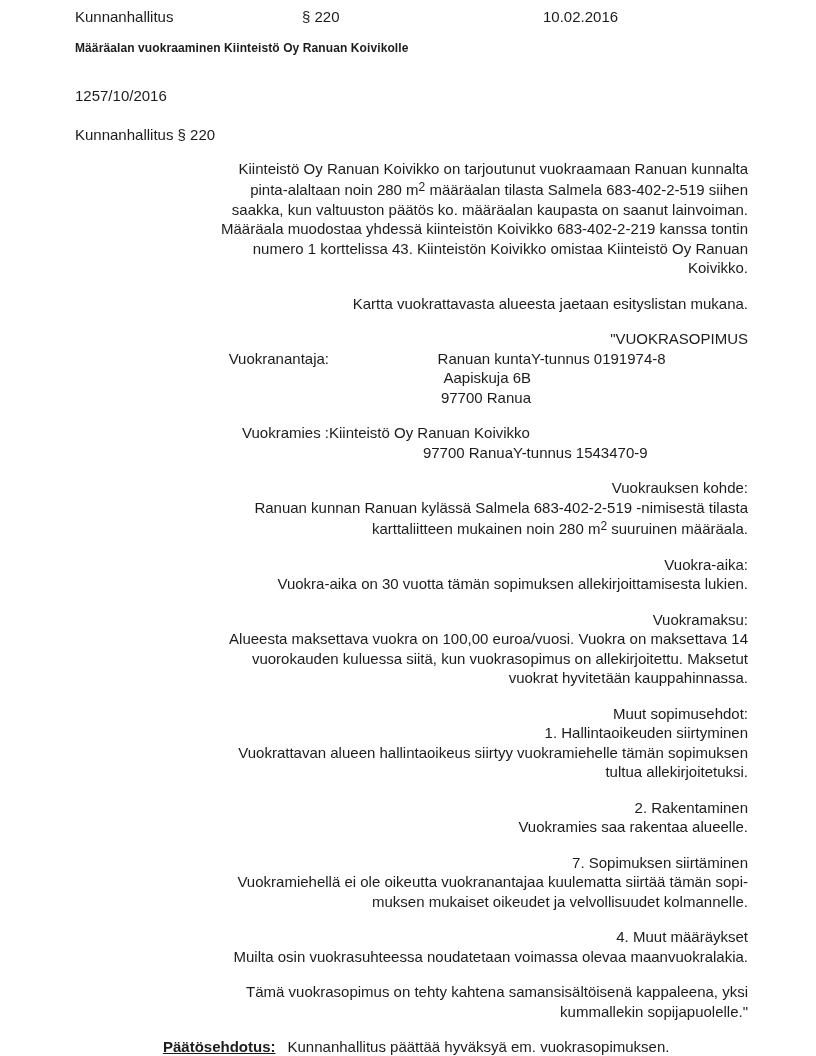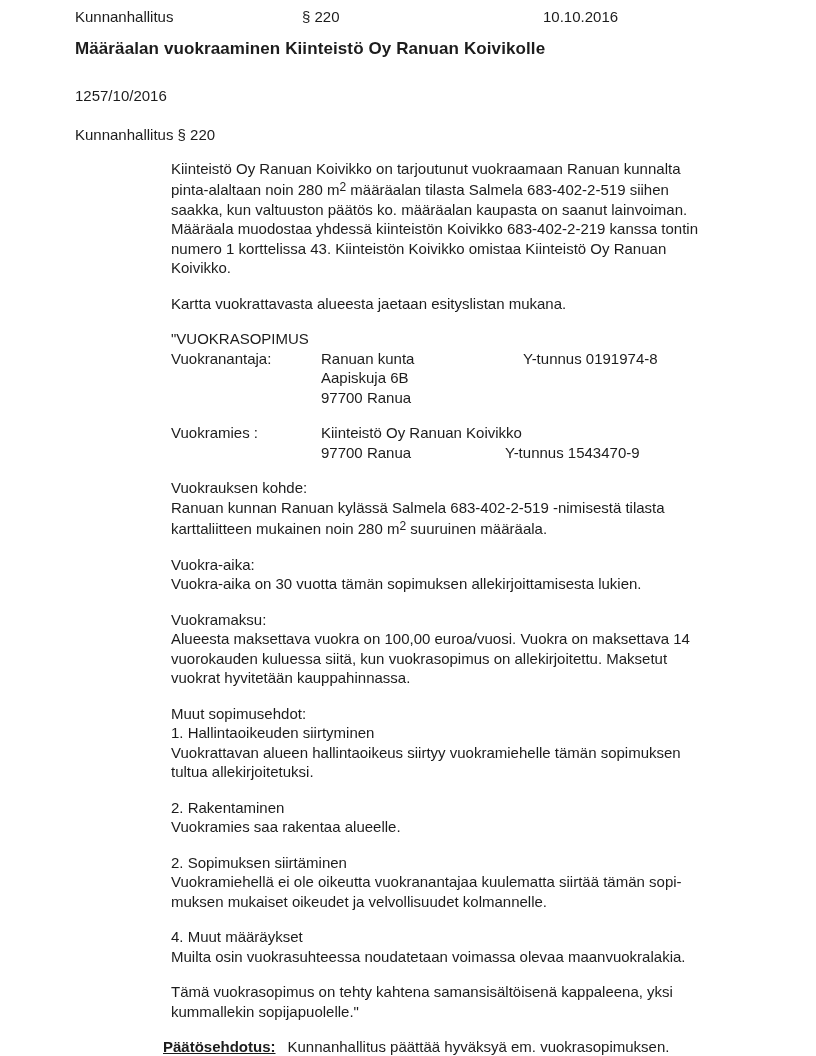--- a/index.html
+++ b/index.html
@@ -17,28 +17,28 @@
     width: 816px; height: 912px;
     padding: 7px 63px 0 75px;
   }
   .header-row { display: flex; line-height: 19.5px; }
   .header-org { display: inline-block; width: 227px; }
   .header-section { display: inline-block; width: 241px; }
   .header-date { display: inline-block; }
   .doc-title {
     margin-top: 11px;
     font-weight: bold;
-    font-size: 17px;
+    font-size: 12px;
     line-height: 21px;
     letter-spacing: 0.1px;
   }
   .case-number { margin-top: 27px; line-height: 19.5px; }
   .subheading { margin-top: 20px; line-height: 19.5px; }
   .doc-body { margin-left: 88px; margin-top: 14px; width: 585px; }
-  .para { margin: 0 0 16px 8px; }
+  .para { margin: 0 0 16px 16px; text-align: right; }
   .line { line-height: 19.5px; white-space: nowrap; }
   .prow { display: flex; line-height: 19.5px; white-space: nowrap; }
   .pc1 { display: inline-block; width: 150px; flex: none; }
   .pc2a { display: inline-block; width: 202px; flex: none; }
   .pc2b { display: inline-block; width: 184px; flex: none; }
   .sup { font-size: 12px; vertical-align: 4px; }
   .decision-row { display: flex; line-height: 19.5px; margin-top: 0; white-space: nowrap; text-align: center; }
   .decision-label {
     font-weight: bold;
     text-decoration: underline;
@@ -47,21 +47,21 @@
   }
 </style>
 </head>
 <body>
 
 <div class="page">
 
   <div class="header-row">
     <span class="header-org">Kunnanhallitus</span>
     <span class="header-section">§ 220</span>
-    <span class="header-date">10.10.2016</span>
+    <span class="header-date">10.02.2016</span>
   </div>
 
   <div class="doc-title">Määräalan vuokraaminen Kiinteistö Oy Ranuan Koivikolle</div>
 
   <div class="case-number">1257/10/2016</div>
 
   <div class="subheading">Kunnanhallitus § 220</div>
 
   <div class="doc-body">
 
@@ -127,21 +127,21 @@
           <div class="line">Muut sopimusehdot:</div>
           <div class="line">1. Hallintaoikeuden siirtyminen</div>
           <div class="line">Vuokrattavan alueen hallintaoikeus siirtyy vuokramiehelle tämän sopimuksen</div>
           <div class="line">tultua allekirjoitetuksi.</div>
         </div>
         <div class="para">
           <div class="line">2. Rakentaminen</div>
           <div class="line">Vuokramies saa rakentaa alueelle.</div>
         </div>
         <div class="para">
-          <div class="line">2. Sopimuksen siirtäminen</div>
+          <div class="line">7. Sopimuksen siirtäminen</div>
           <div class="line">Vuokramiehellä ei ole oikeutta vuokranantajaa kuulematta siirtää tämän sopi-</div>
           <div class="line">muksen mukaiset oikeudet ja velvollisuudet kolmannelle.</div>
         </div>
         <div class="para">
           <div class="line">4. Muut määräykset</div>
           <div class="line">Muilta osin vuokrasuhteessa noudatetaan voimassa olevaa maanvuokralakia.</div>
         </div>
         <div class="para">
           <div class="line">Tämä vuokrasopimus on tehty kahtena samansisältöisenä kappaleena, yksi</div>
           <div class="line">kummallekin sopijapuolelle."</div>

